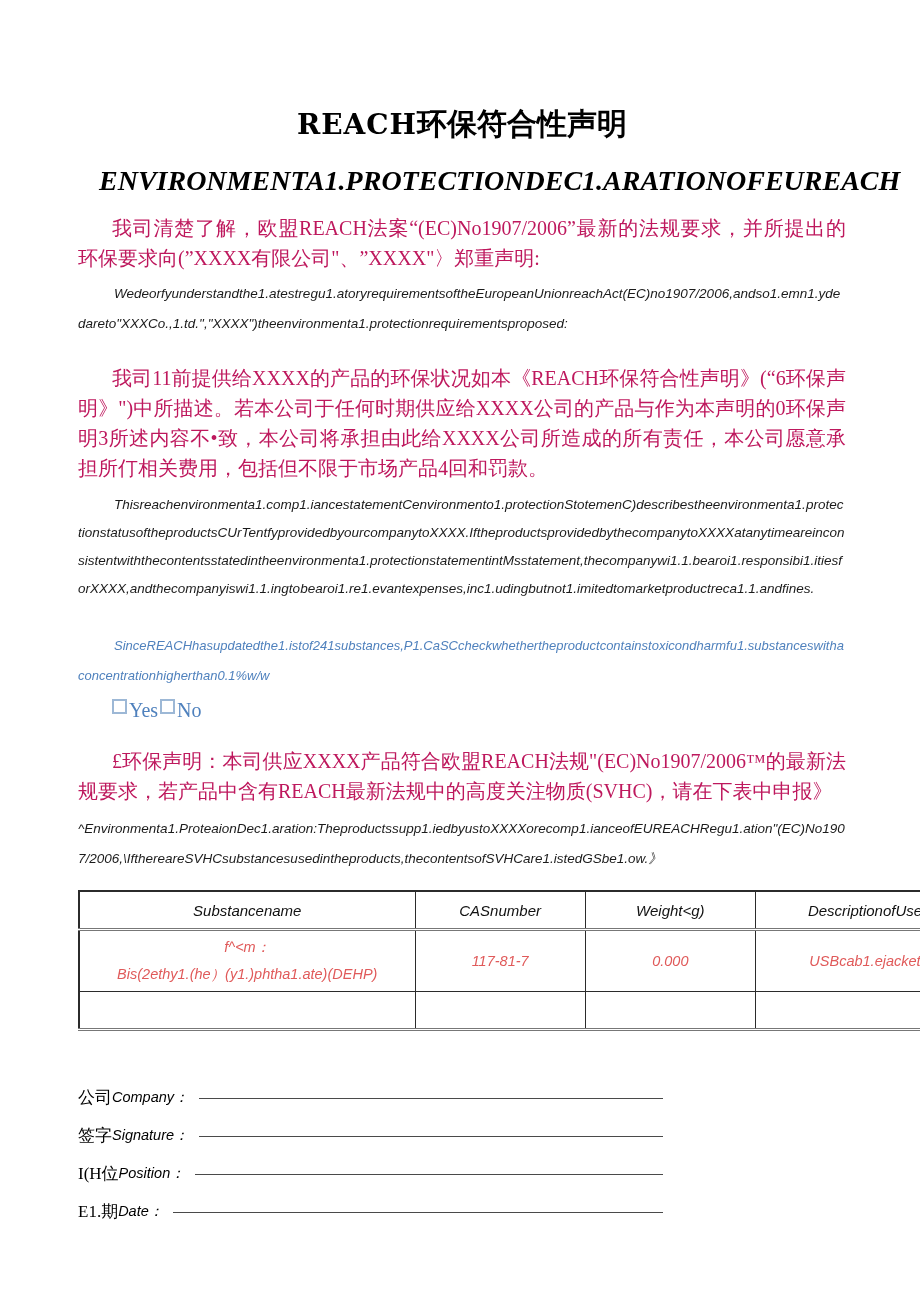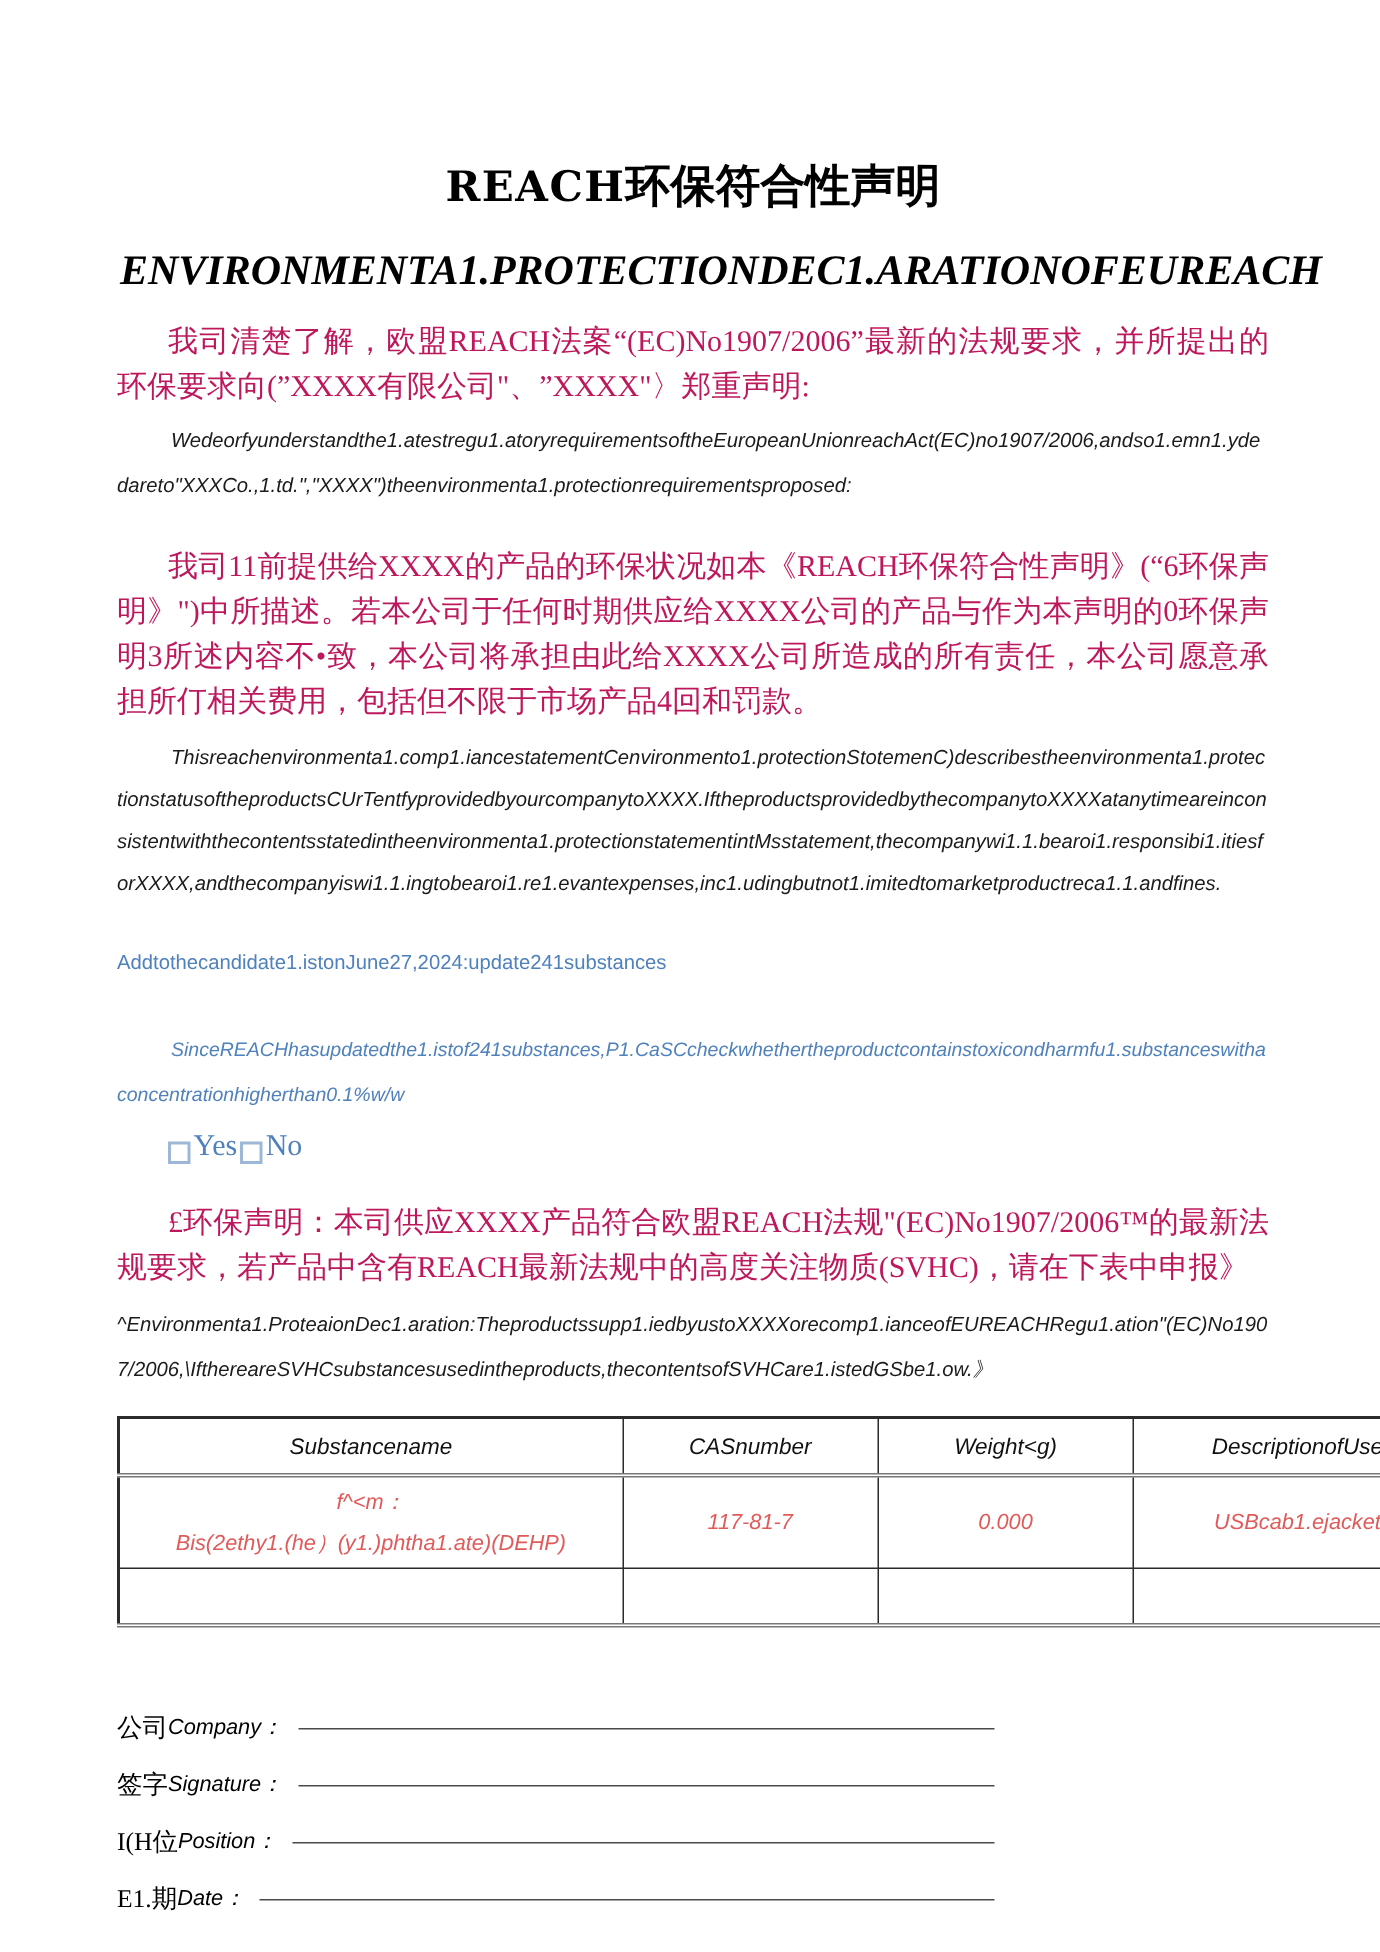--- a/index.html
+++ b/index.html
@@ -22,21 +22,21 @@
   .title .title-en {
     font-family: "DejaVu Serif", serif;
     font-size: 28px;
     letter-spacing: 1px;
   }
   .title .title-cn {
     font-size: 30px;
     font-weight: 600;
   }
   .subtitle {
-    margin: 20px 0 0 2px;
+    margin: 20px 0 0 21px;
     font-family: "Liberation Serif", "DejaVu Serif", serif;
     font-style: italic;
     font-weight: bold;
     font-size: 28px;
     letter-spacing: 0px;
     color: #000;
     white-space: nowrap;
   }
   .p-cn {
     margin: 0;
@@ -77,21 +77,21 @@
     font-size: 13px;
     line-height: 30px;
     text-indent: 36px;
     word-break: break-all;
   }
   .yesno {
     margin: 8px 0 0 34px;
     font-size: 20px;
     font-family: "Liberation Serif", "DejaVu Serif", serif;
     display: flex;
-    align-items: flex-end;
+    align-items: flex-start;
   }
   .checkbox {
     display: inline-block;
     width: 15px;
     height: 15px;
     border: 2px solid #9db8d6;
     box-sizing: border-box;
     margin: 0 2px 0 0;
   }
   .cb-label { margin-right: 2px; }
@@ -165,21 +165,20 @@
   <div class="subtitle">ENVIRONMENTA1.PROTECTIONDEC1.ARATIONOFEUREACH</div>
 
   <p class="p-cn p1">我司清楚了解，欧盟REACH法案“(EC)No1907/2006”最新的法规要求，并所提出的环保要求向(”XXXX有限公司"、”XXXX"〉郑重声明:</p>
 
   <p class="p-en p2">Wedeorfyunderstandthe1.atestregu1.atoryrequirementsoftheEuropeanUnionreachAct(EC)no1907/2006,andso1.emn1.ydedareto"XXXCo.,1.td.","XXXX")theenvironmenta1.protectionrequirementsproposed:</p>
 
   <p class="p-cn p3">我司11前提供给XXXX的产品的环保状况如本《REACH环保符合性声明》(“6环保声明》")中所描述。若本公司于任何时期供应给XXXX公司的产品与作为本声明的0环保声明3所述内容不•致，本公司将承担由此给XXXX公司所造成的所有责任，本公司愿意承担所仃相关费用，包括但不限于市场产品4回和罚款。</p>
 
   <p class="p-en p4">Thisreachenvironmenta1.comp1.iancestatementCenvironmento1.protectionStotemenC)describestheenvironmenta1.protectionstatusoftheproductsCUrTentfyprovidedbyourcompanytoXXXX.IftheproductsprovidedbythecompanytoXXXXatanytimeareinconsistentwiththecontentsstatedintheenvironmenta1.protectionstatementintMsstatement,thecompanywi1.1.bearoi1.responsibi1.itiesforXXXX,andthecompanyiswi1.1.ingtobearoi1.re1.evantexpenses,inc1.udingbutnot1.imitedtomarketproductreca1.1.andfines.</p>
 
-  <p class="p-en blue blue-heading">Addtothecandidate1.istonJune27,2024:update241substances</p>
 
   <p class="p-en blue blue-body">SinceREACHhasupdatedthe1.istof241substances,P1.CaSCcheckwhethertheproductcontainstoxicondharmfu1.substanceswithaconcentrationhigherthan0.1%w/w</p>
 
   <div class="yesno blue">
     <span class="checkbox"></span>
       <span class="cb-label">Yes</span>
       <span class="checkbox"></span>
       <span class="cb-label">No</span>
   </div>
 

